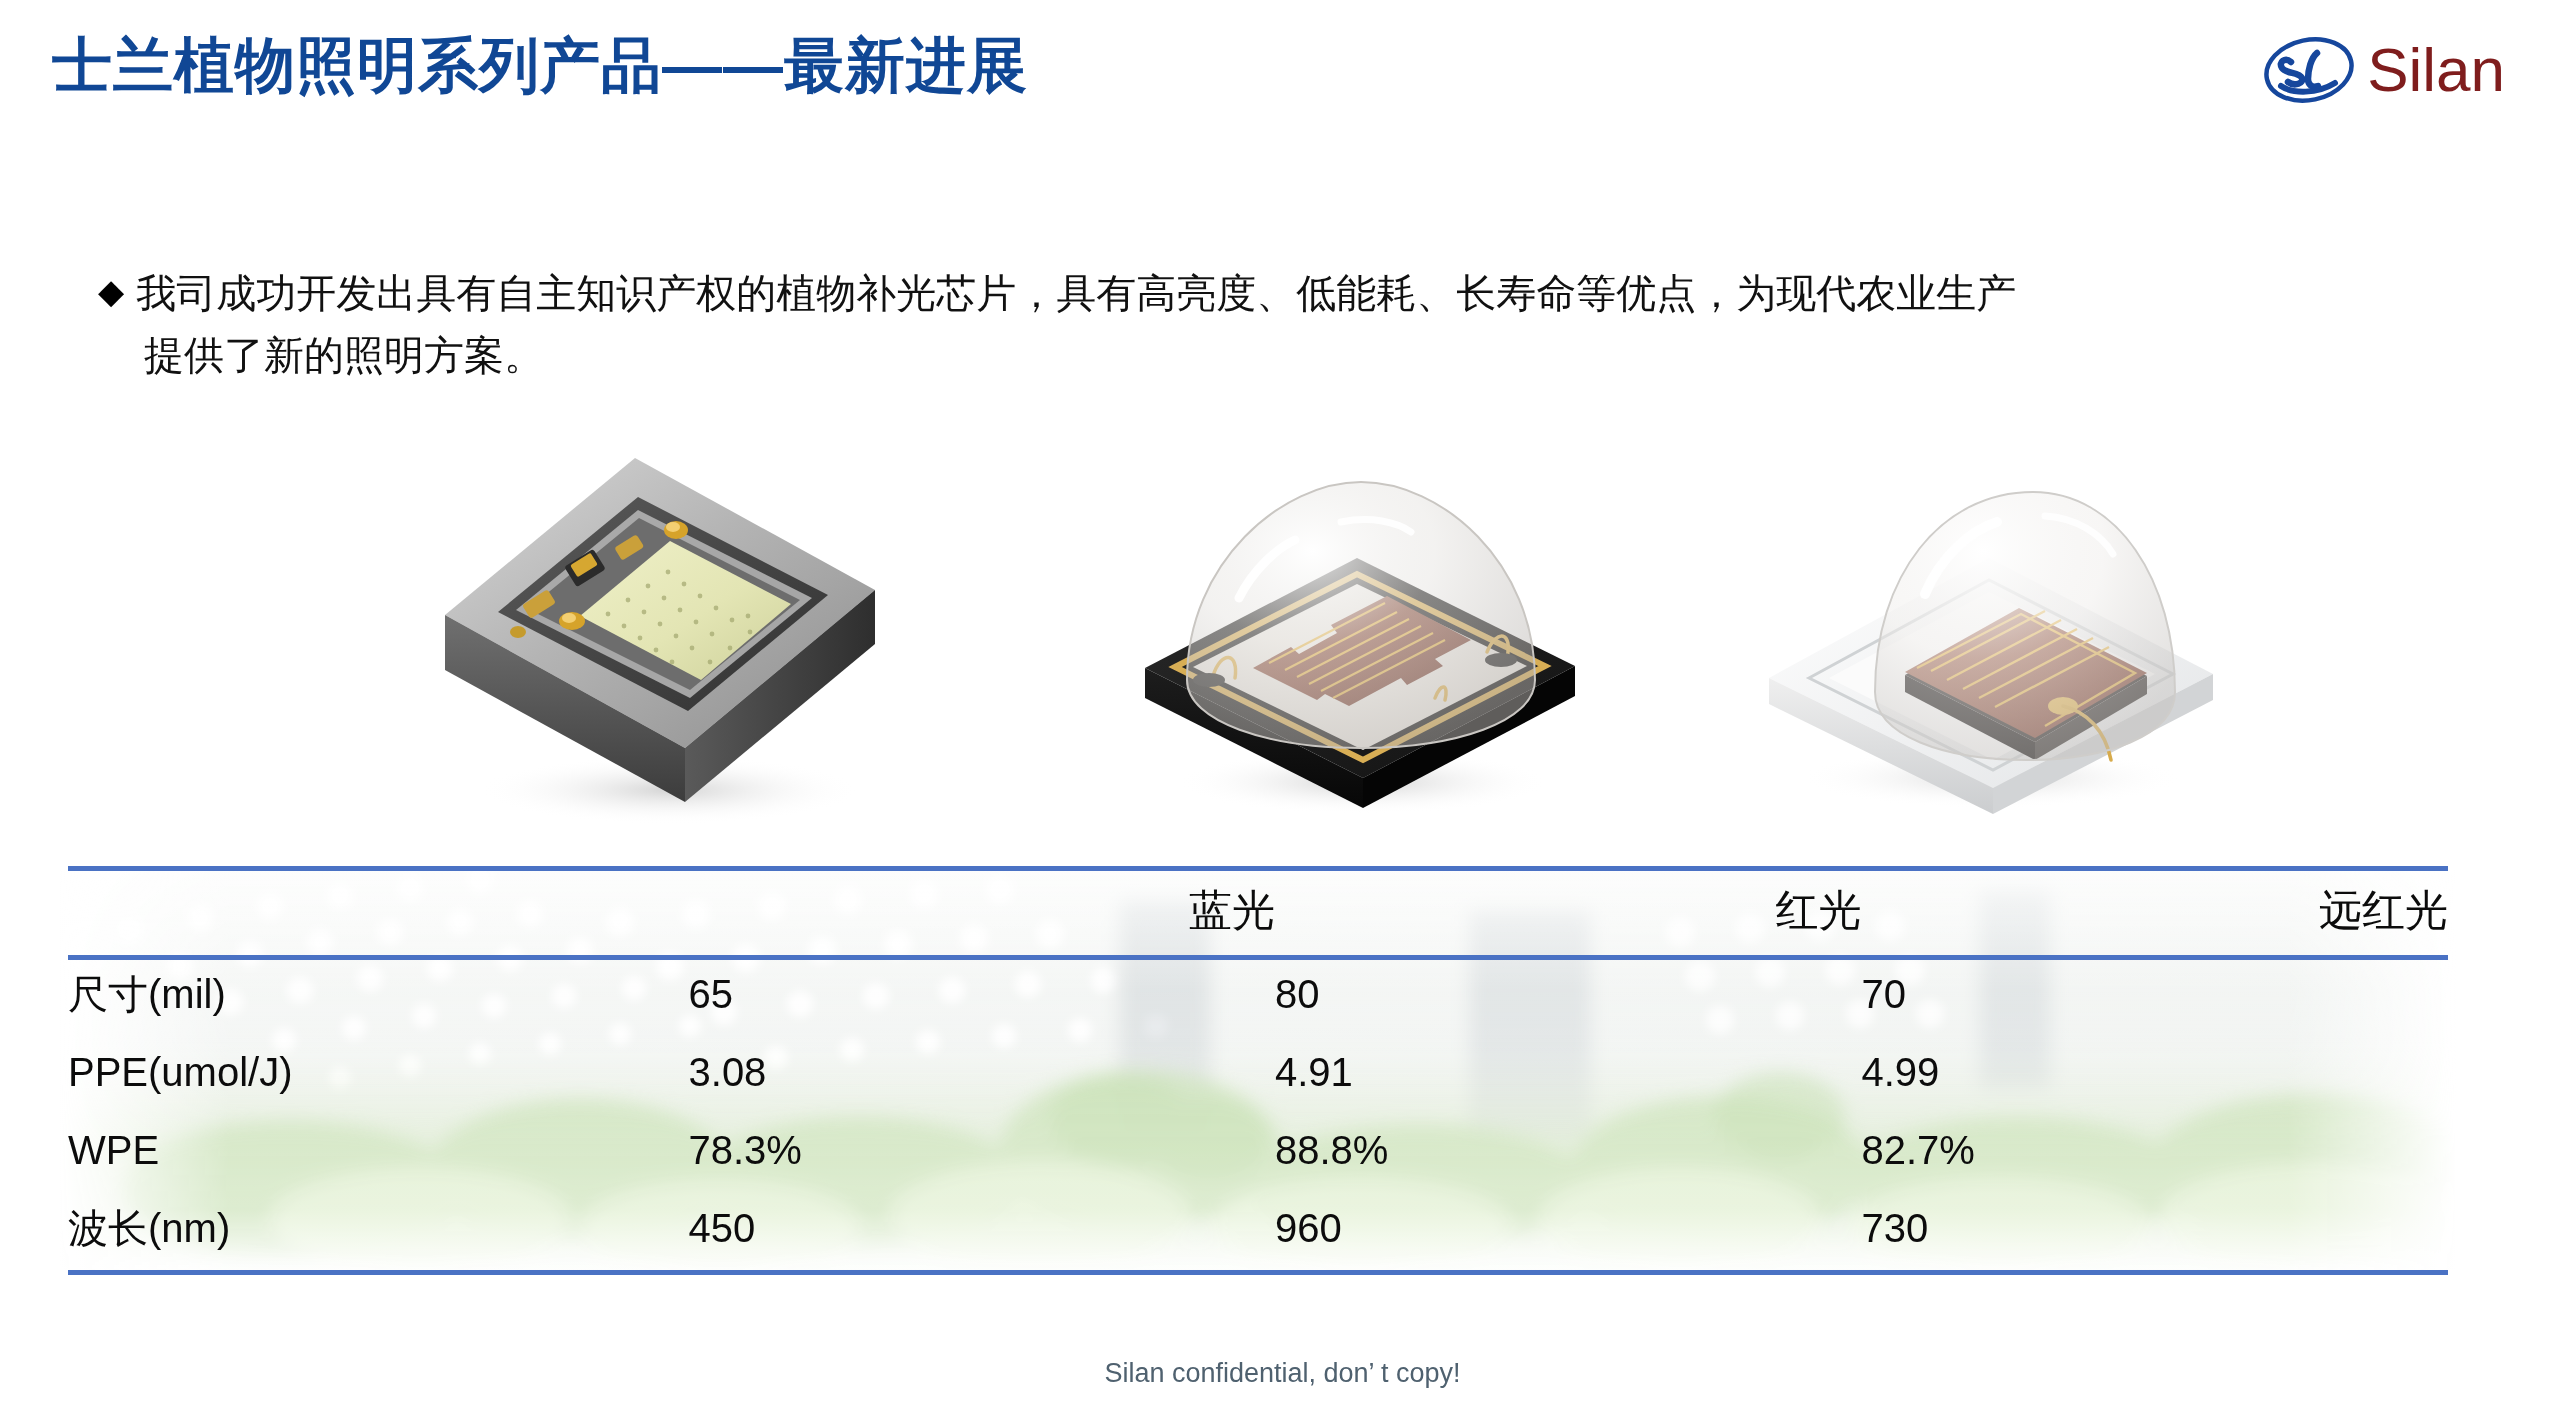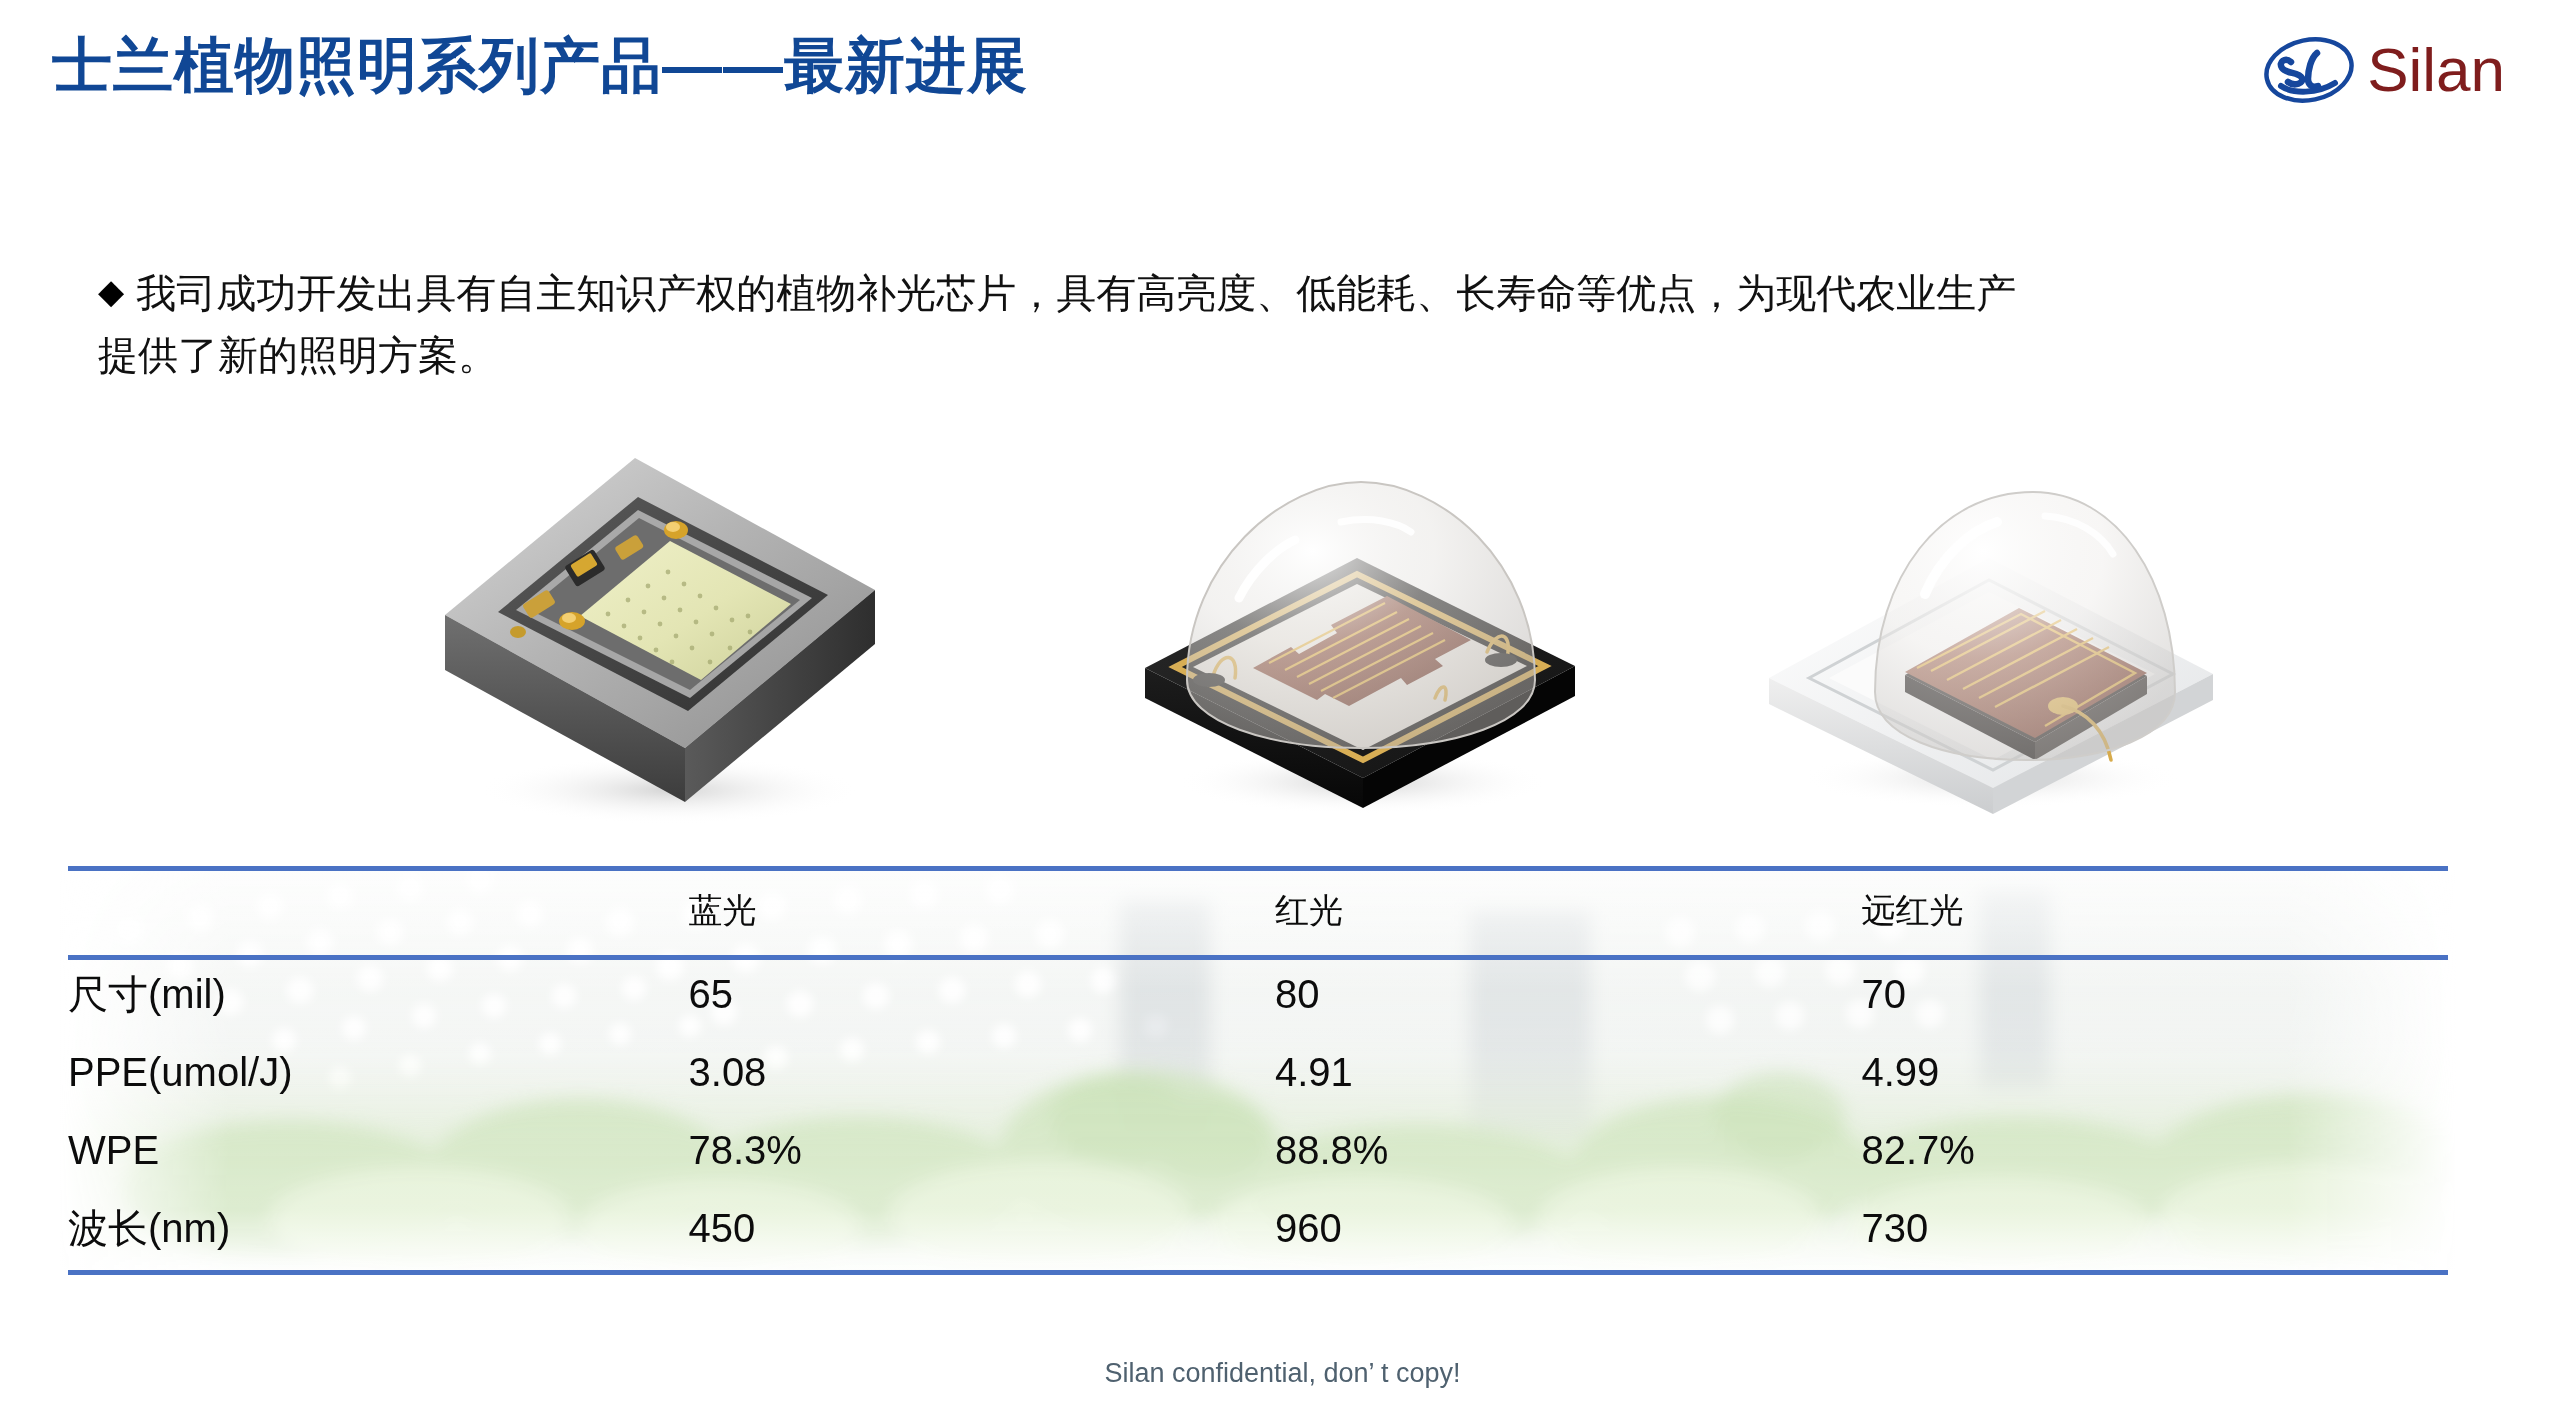--- a/index.html
+++ b/index.html
@@ -75,20 +75,21 @@
     margin-right: 12px;
     color: #000000;
     flex: 0 0 auto;
   }
   .bullet-text {
     flex: 1 1 auto;
     text-align: justify;
     text-justify: inter-ideograph;
   }
   .bullet-line2 {
+    margin-left: 46px;
   }
 
   
   .products {
     position: absolute;
     left: 0;
     top: 430px;
     width: 2549px;
     height: 420px;
   }
@@ -143,22 +144,22 @@
   table.spec th, table.spec td {
     border: none;
     padding: 0;
     font-weight: normal;
   }
   table.spec col.c-label { width: 620px; }
   table.spec col.c-data  { width: 586px; }
 
   table.spec thead th {
     height: 89px;
-    font-size: 34px;
-    text-align: left;
+    font-size: 43px;
+    text-align: right;
     vertical-align: middle;
   }
   table.spec tbody td {
     height: 78px;
     font-size: 40px;
     vertical-align: middle;
   }
   table.spec tbody td.rowlabel {
     padding-right: 14px;
   }

